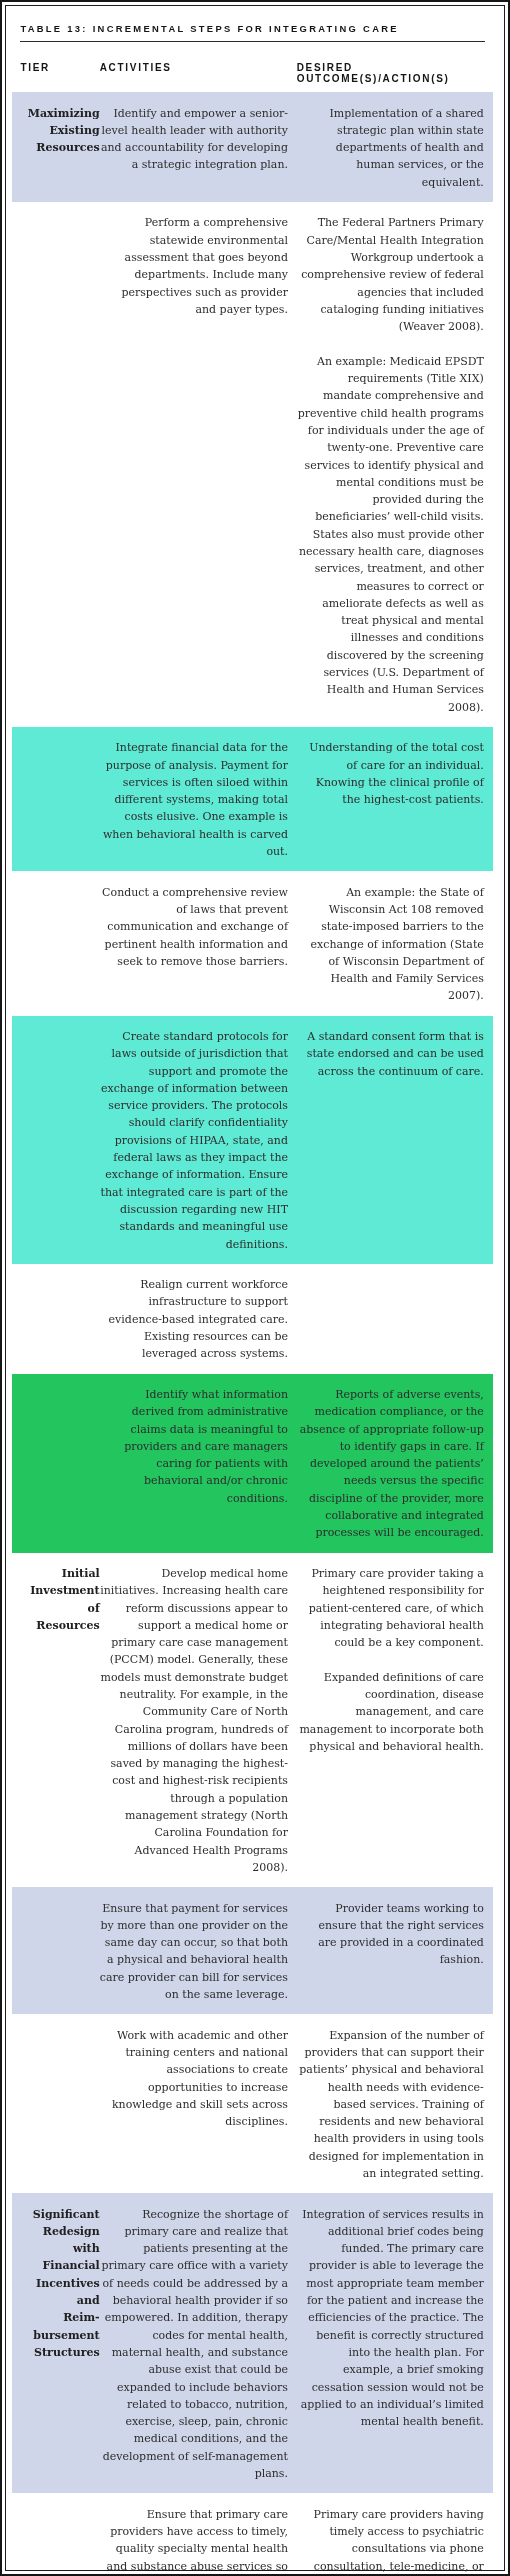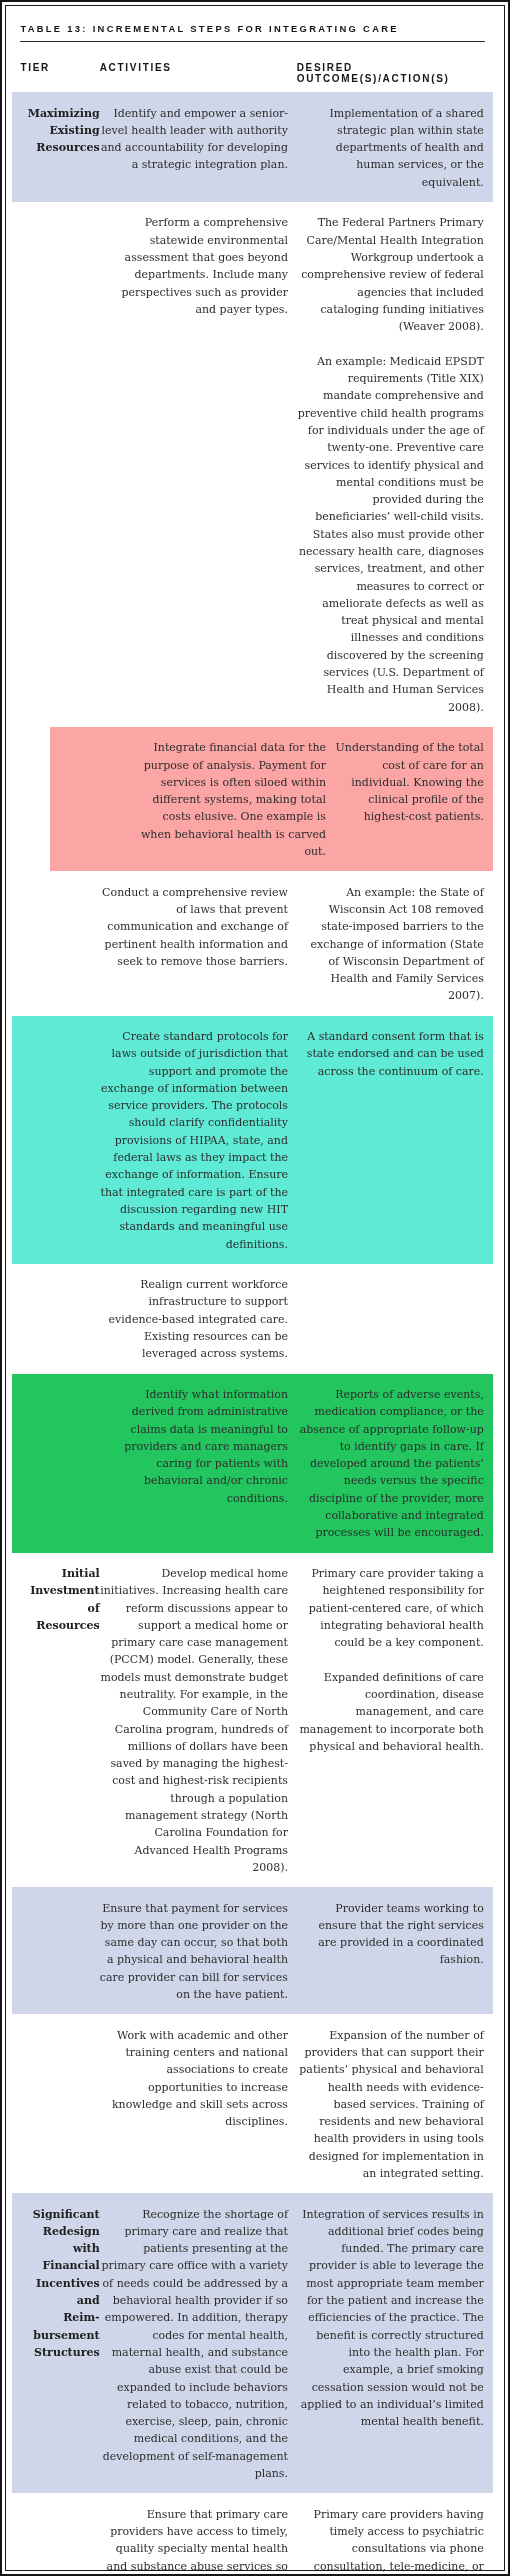--- a/index.html
+++ b/index.html
@@ -67,21 +67,21 @@
     </div>
 
     <div class="row">
       <div class="col-tier cell tier-label"></div>
       <div class="col-act cell">Perform a comprehensive statewide environmental assessment that goes beyond departments. Include many perspectives such as provider and payer types.</div>
       <div class="col-out cell">The Federal Partners Primary Care/Mental Health Integration Workgroup undertook a comprehensive review of federal agencies that included cataloging funding initiatives (Weaver 2008).
 
 An example: Medicaid EPSDT requirements (Title XIX) mandate comprehensive and preventive child health programs for individuals under the age of twenty-one. Preventive care services to identify physical and mental conditions must be provided during the beneficiaries’ well-child visits. States also must provide other necessary health care, diagnoses services, treatment, and other measures to correct or ameliorate defects as well as treat physical and mental illnesses and conditions discovered by the screening services (U.S. Department of Health and Human Services 2008).</div>
     </div>
 
-    <div class="row shaded" style="background: #fca5a5; margin-left: 38px;">
+    <div class="row shaded" style="background: #5eead4;">
       <div class="col-tier cell tier-label"></div>
       <div class="col-act cell">Integrate financial data for the purpose of analysis. Payment for services is often siloed within different systems, making total costs elusive. One example is when behavioral health is carved out.</div>
       <div class="col-out cell">Understanding of the total cost of care for an individual. Knowing the clinical profile of the highest-cost patients.</div>
     </div>
 
     <div class="row">
       <div class="col-tier cell tier-label"></div>
       <div class="col-act cell">Conduct a comprehensive review of laws that prevent communication and exchange of pertinent health information and seek to remove those barriers.</div>
       <div class="col-out cell">An example: the State of Wisconsin Act 108 removed state-imposed barriers to the exchange of information (State of Wisconsin Department of Health and Family Services 2007).</div>
     </div>
@@ -109,21 +109,21 @@
 of
 Resources</div>
       <div class="col-act cell">Develop medical home initiatives. Increasing health care reform discussions appear to support a medical home or primary care case management (PCCM) model. Generally, these models must demonstrate budget neutrality. For example, in the Community Care of North Carolina program, hundreds of millions of dollars have been saved by managing the highest-cost and highest-risk recipients through a population management strategy (North Carolina Foundation for Advanced Health Programs 2008).</div>
       <div class="col-out cell">Primary care provider taking a heightened responsibility for patient-centered care, of which integrating behavioral health could be a key component.
 
 Expanded definitions of care coordination, disease management, and care management to incorporate both physical and behavioral health.</div>
     </div>
 
     <div class="row shaded" style="background: rgb(208, 214, 233);">
       <div class="col-tier cell tier-label"></div>
-      <div class="col-act cell">Ensure that payment for services by more than one provider on the same day can occur, so that both a physical and behavioral health care provider can bill for services on the have patient.</div>
+      <div class="col-act cell">Ensure that payment for services by more than one provider on the same day can occur, so that both a physical and behavioral health care provider can bill for services on the same leverage.</div>
       <div class="col-out cell">Provider teams working to ensure that the right services are provided in a coordinated fashion.</div>
     </div>
 
     <div class="row">
       <div class="col-tier cell tier-label"></div>
       <div class="col-act cell">Work with academic and other training centers and national associations to create opportunities to increase knowledge and skill sets across disciplines.</div>
       <div class="col-out cell">Expansion of the number of providers that can support their patients’ physical and behavioral health needs with evidence-based services. Training of residents and new behavioral health providers in using tools designed for implementation in an integrated setting.</div>
     </div>
 
     <div class="row shaded" style="background: rgb(208, 214, 233);">

